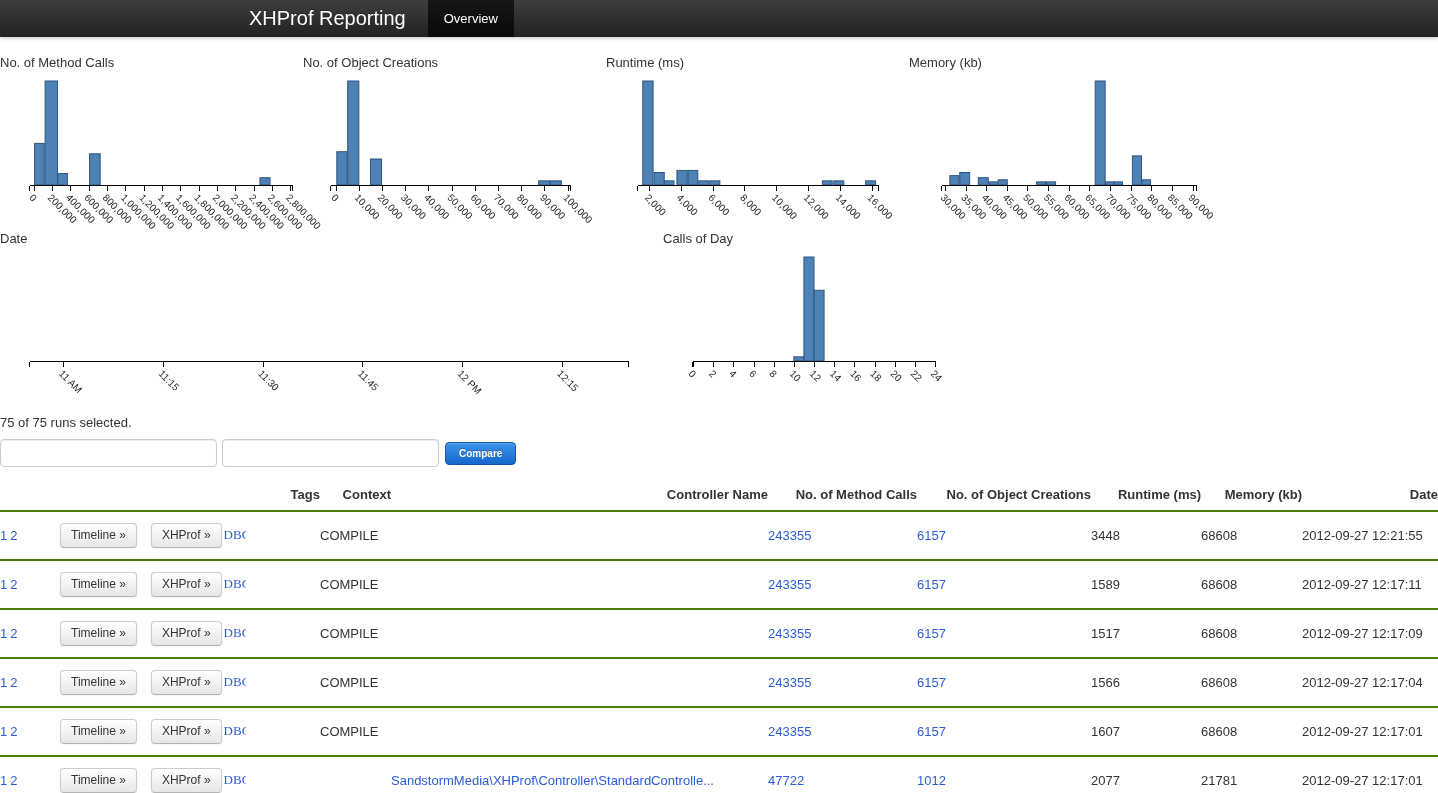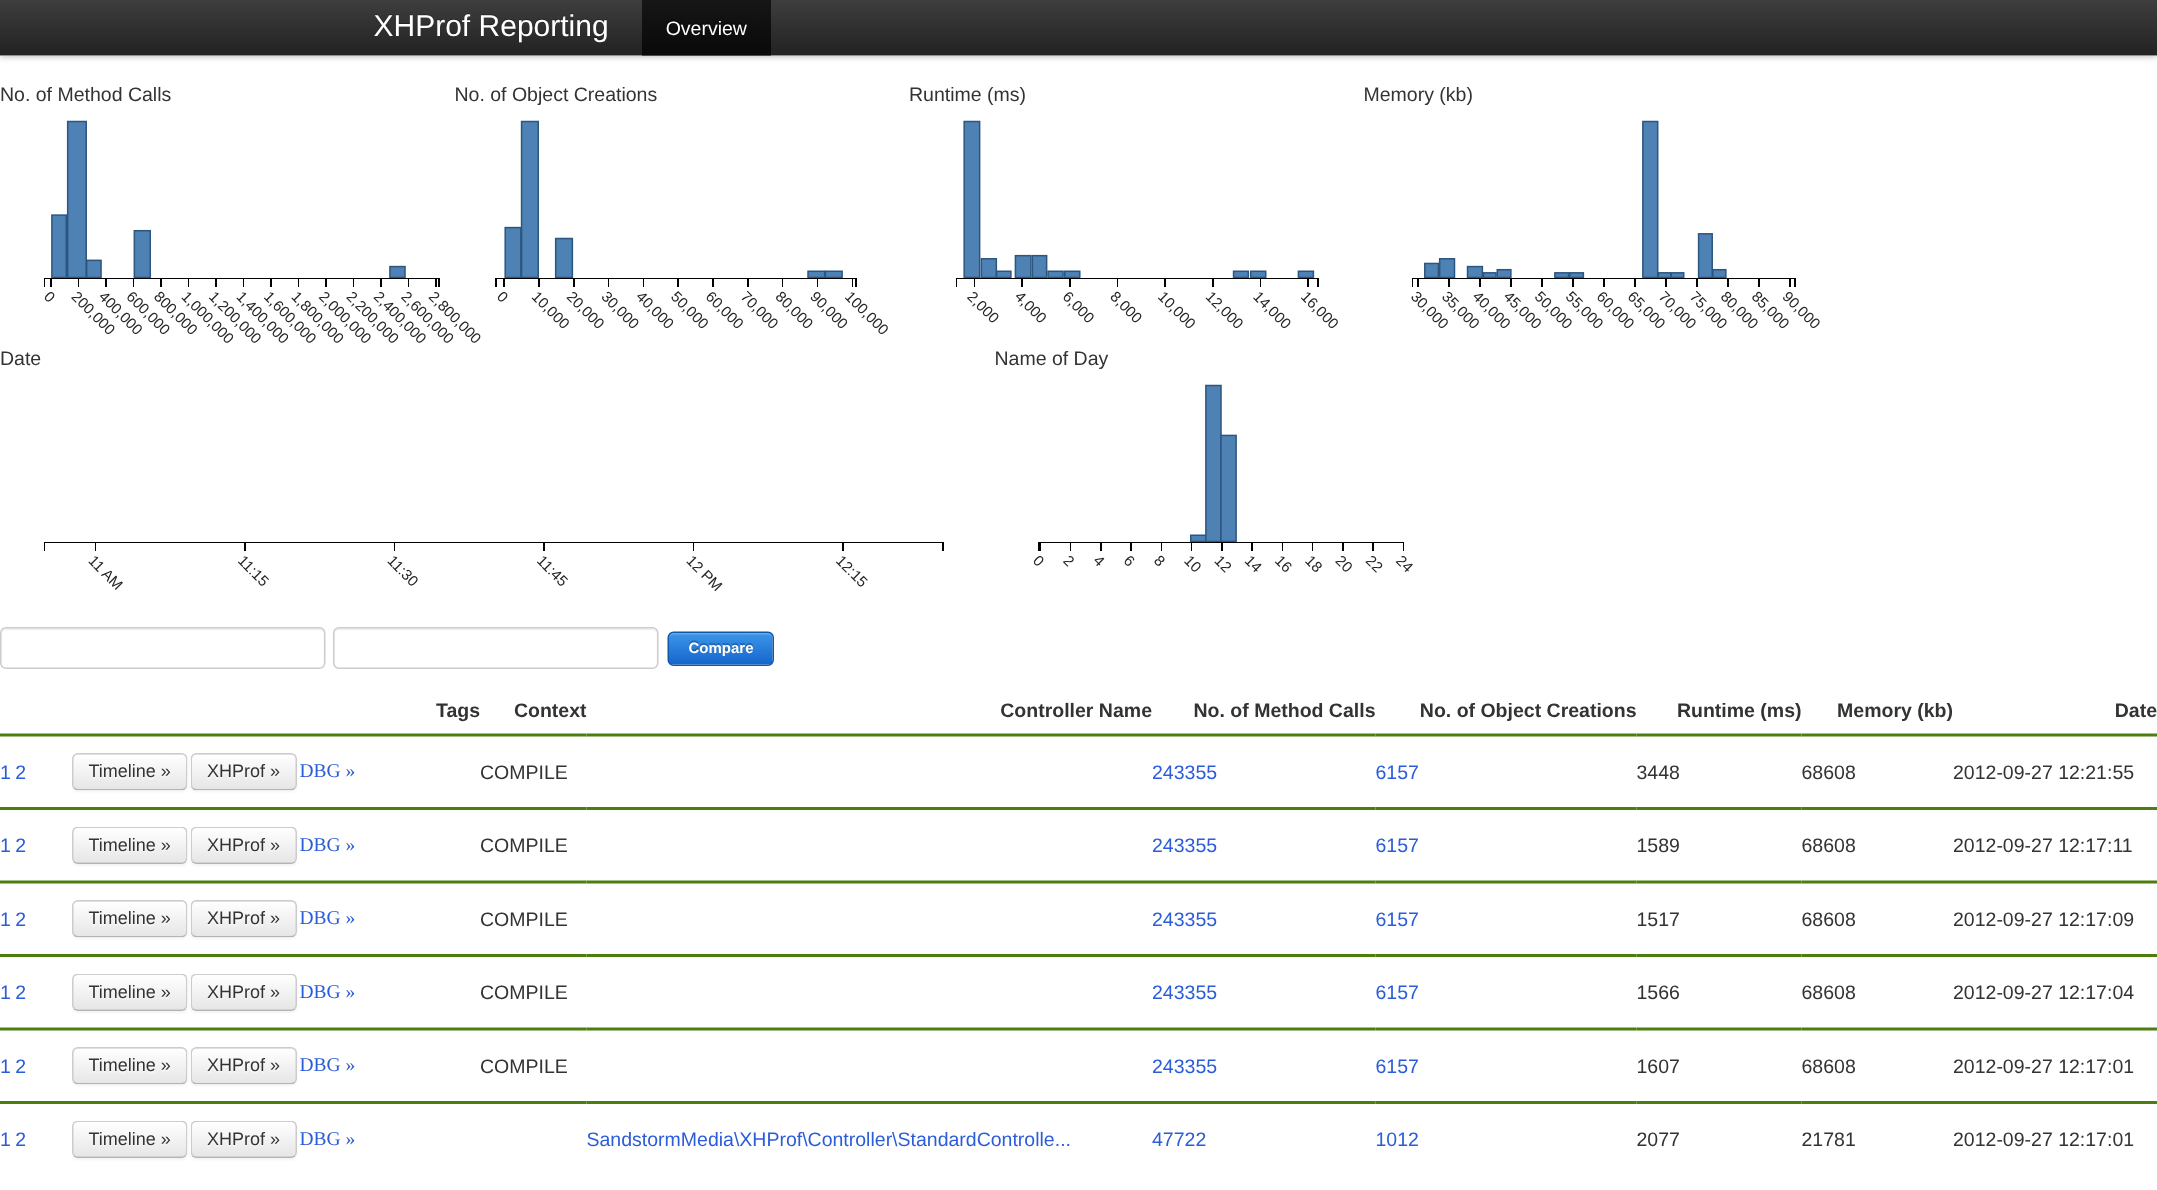--- a/index.html
+++ b/index.html
@@ -36,21 +36,21 @@
   
   table.runs { width:1438px; border-collapse:collapse; table-layout:fixed; margin-top:12px; font-size:13px; }
   table.runs th { font-weight:bold; text-align:right; padding:8px 0; color:#333; white-space:nowrap; overflow:hidden; }
   table.runs td { padding:11px 0; border-top:2px solid #4d7c0f; vertical-align:middle; white-space:nowrap; overflow:hidden; }
   td.cell-first, th.col-1 { padding-left:14px; }
   a { color:#2b5cd9; text-decoration:none; }
   .page-link { margin-right:3px; }
   .btn { display:inline-block; padding:4px 10px; font-size:12px; color:#333; line-height:15px;
          background:linear-gradient(#fff,#e6e6e6); border:1px solid #ccc; border-bottom-color:#b3b3b3;
          border-radius:4px; box-shadow:inset 0 1px 0 rgba(255,255,255,.2),0 1px 2px rgba(0,0,0,.05);
-         margin-right:2px; cursor:pointer; font-family:inherit; text-shadow:0 1px 1px rgba(255,255,255,.75); }
+         margin-right:2px; cursor:pointer; font-family:inherit; text-shadow:0 1px 1px rgba(255,255,255,.75);margin-left:12px; }
   .dbg-link { margin-left:0;font-family:Liberation Serif, serif; }
 </style>
 </head>
 <body>
 
 <div class="page">
 
   <div class="navbar">
     <div class="nav-inner">
       <div class="brand">XHProf Reporting</div>
@@ -337,21 +337,21 @@
           <g transform="translate(461.8888888888889,114) rotate(45)">
             <text x="1" y="8" text-anchor="start" class="tick-label">12 PM</text>
           </g>
           <line x1="562.0555555555555" y1="107.5" x2="562.0555555555555" y2="113" class="tick-line"></line>
           <g transform="translate(561.5555555555555,114) rotate(45)">
             <text x="1" y="8" text-anchor="start" class="tick-label">12:15</text>
           </g>
         </svg>
       </div>
       <div class="chart" style="left: 663px; top: 194px; width: 280px;">
-        <div class="chart-title">Name of Day</div>
+        <div class="chart-title">Calls of Day</div>
         <svg width="280" height="168">
           <rect x="130.83333333333331" y="102.84" width="10.083333333333371" height="4.16" class="bar"></rect>
           <rect x="140.91666666666669" y="3" width="10.083333333333314" height="104" class="bar"></rect>
           <rect x="151" y="36.28" width="10.083333333333343" height="70.72" class="bar"></rect>
           <line x1="29.5" y1="107.5" x2="272.5" y2="107.5" class="axis-line"></line>
           <line x1="29.5" y1="107.5" x2="29.5" y2="113" class="tick-line"></line>
           <line x1="272.5" y1="107.5" x2="272.5" y2="113" class="tick-line"></line>
           <line x1="30.5" y1="107.5" x2="30.5" y2="113" class="tick-line"></line>
           <g transform="translate(30,114) rotate(45)">
             <text x="1" y="8" text-anchor="start" class="tick-label">0</text>
@@ -401,20 +401,21 @@
             <text x="1" y="8" text-anchor="start" class="tick-label">22</text>
           </g>
           <line x1="272.5" y1="107.5" x2="272.5" y2="113" class="tick-line"></line>
           <g transform="translate(272,114) rotate(45)">
             <text x="1" y="8" text-anchor="start" class="tick-label">24</text>
           </g>
         </svg>
       </div>
     </div>
 
+  <p class="selection-text">75 of 75 runs selected.</p>
 
   <div class="compare-row">
     <input class="run-input" type="text" value="" style="">
     <input class="run-input" type="text" value="" style="">
     <button class="btn-compare">Compare</button>
   </div>
 
   <table class="runs" id="runs-table">
     <colgroup>
       <col style="width:48px">

